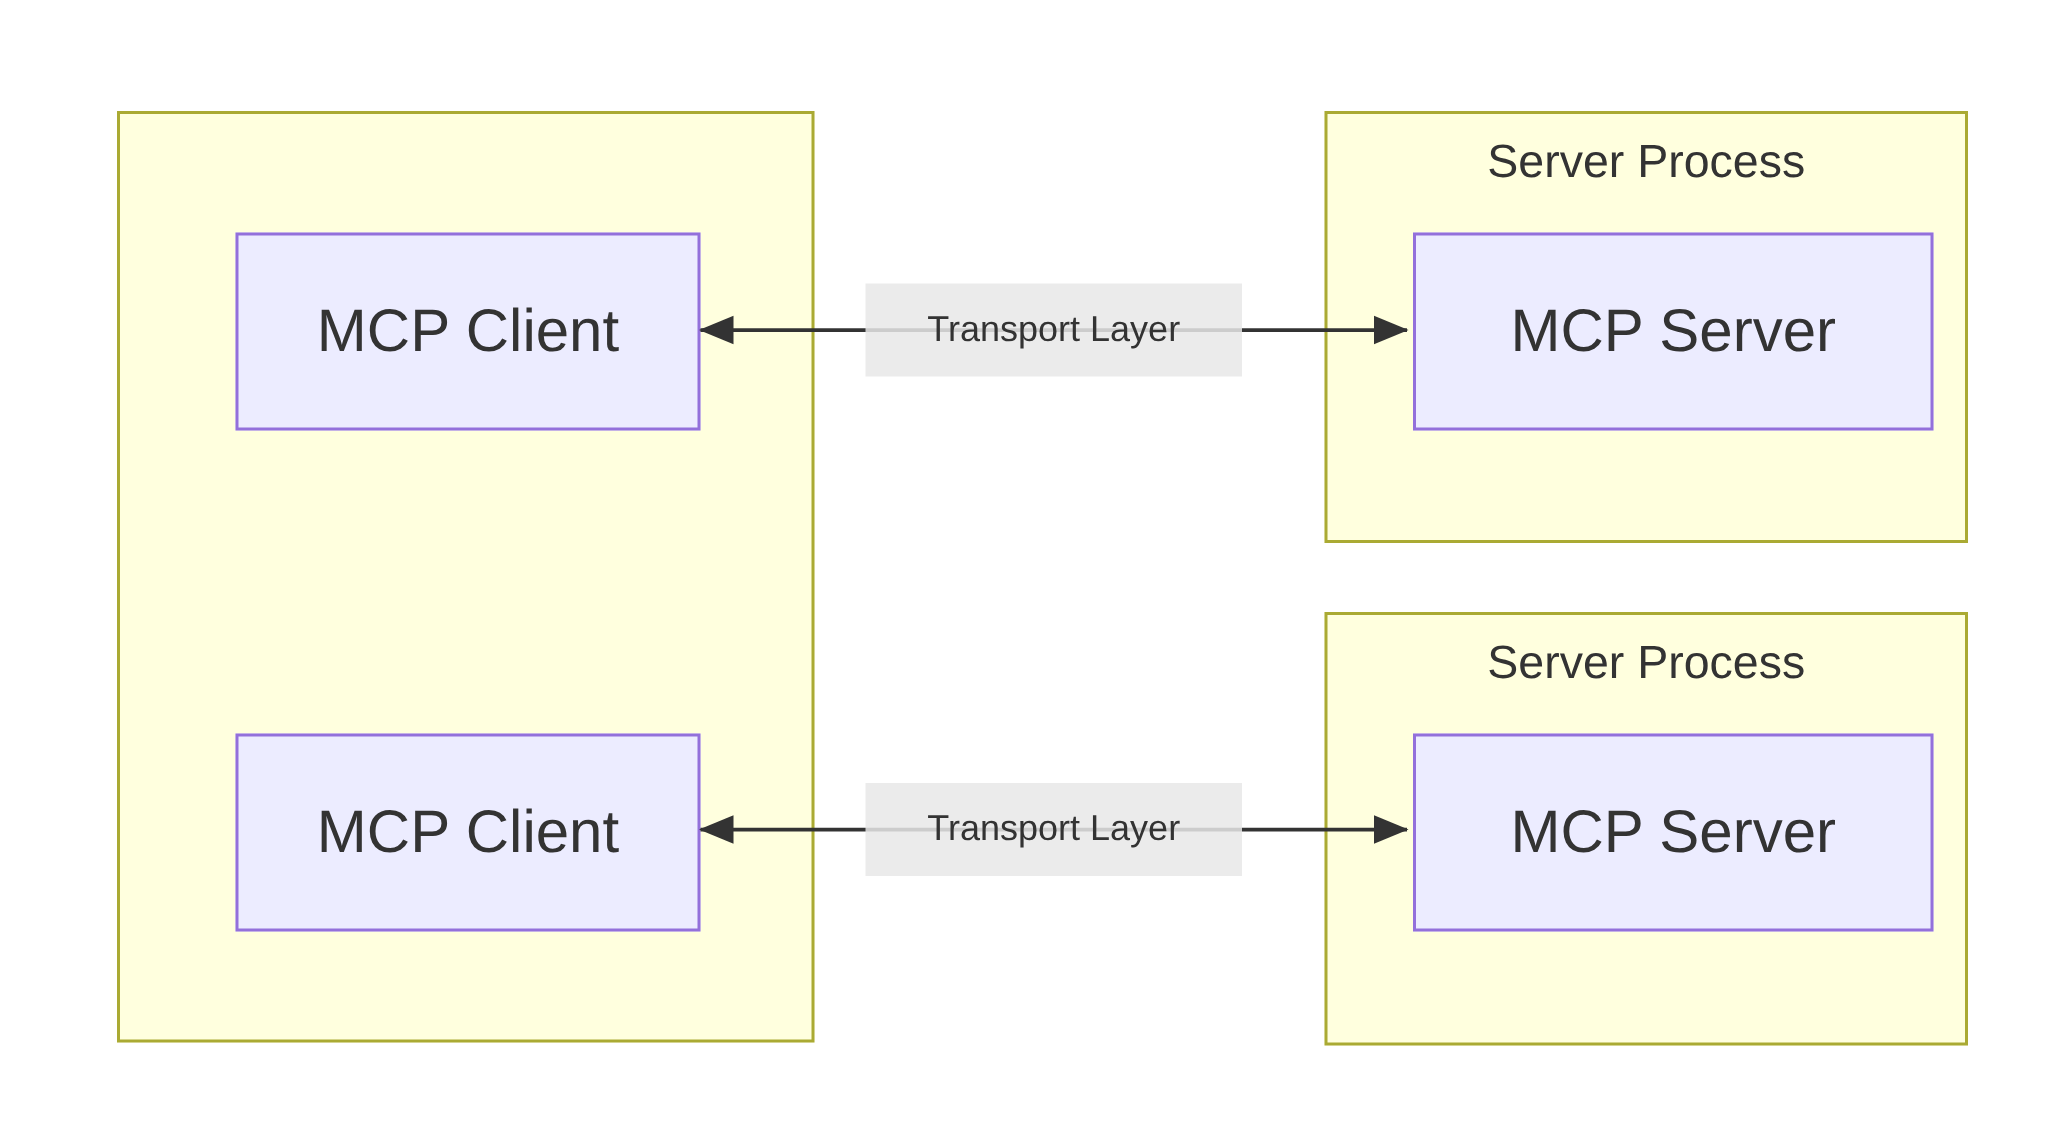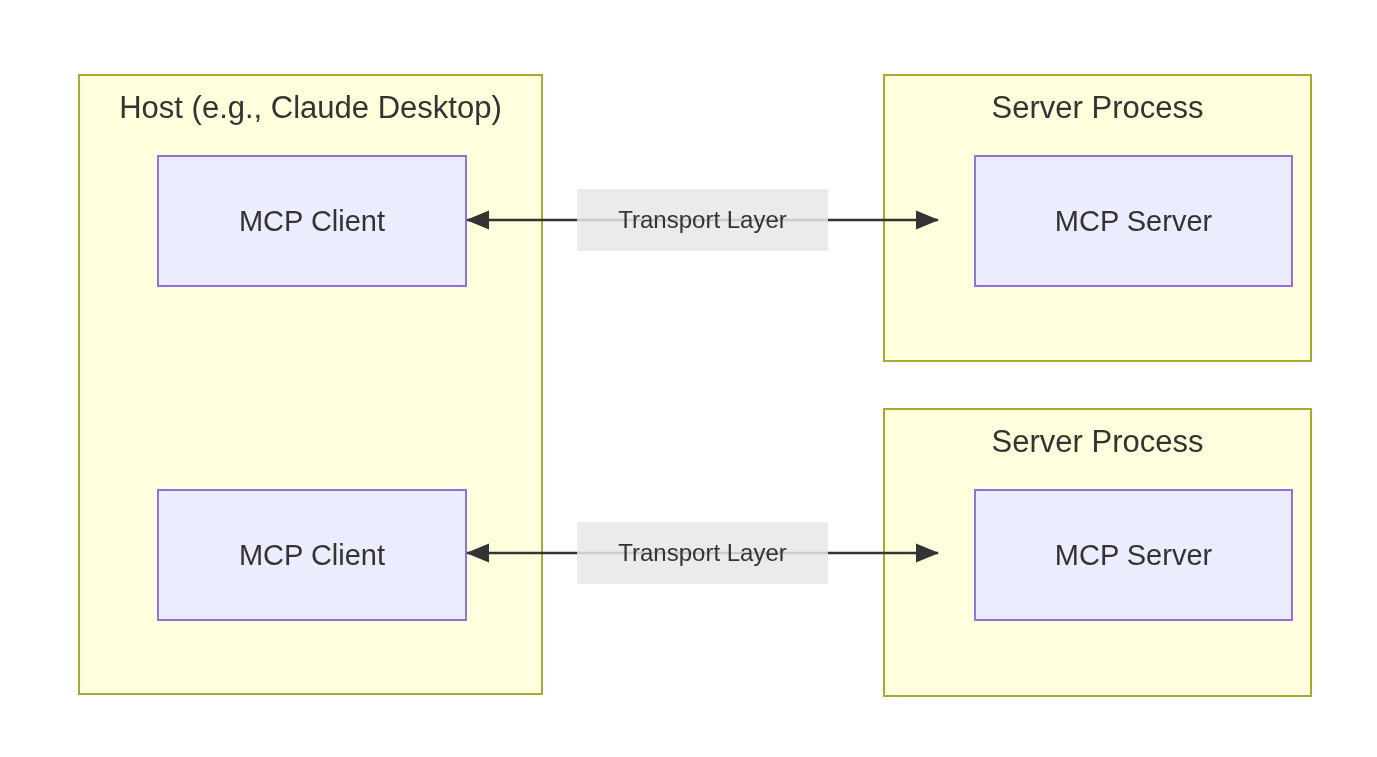--- a/index.html
+++ b/index.html
@@ -38,30 +38,30 @@
   .node {
     position: absolute;
     box-sizing: border-box;
     background: #ececff;
     border: 2px solid #9370db;
     display: flex;
     align-items: center;
     justify-content: center;
   }
   .node-label {
-    font-size: 29px;
+    font-size: 40px;
     color: #333333;
     white-space: nowrap;
   }
   .host-cluster    { left: 78px;  top: 74px;  width: 465px; height: 621px; }
   .client-node-1   { left: 77px;  top: 79px;  width: 310px; height: 132px; }
   .client-node-2   { left: 77px;  top: 413px; width: 310px; height: 132px; }
   .server-cluster-1{ left: 883px; top: 74px;  width: 429px; height: 288px; }
   .server-cluster-2{ left: 883px; top: 408px; width: 429px; height: 289px; }
-  .server-node     { left: 57px;  top: 79px;  width: 319px; height: 132px; margin-left: 32px; }
+  .server-node     { left: 57px;  top: 79px;  width: 347px; height: 132px; }
   .edges-layer {
     position: absolute;
     left: 0; top: 0;
     width: 1377px; height: 757px;
     z-index: 2;
     pointer-events: none;
   }
   .edge-label {
     position: absolute;
     box-sizing: border-box;
@@ -78,21 +78,20 @@
   }
   .edge-label-1 { left: 577px; top: 189px; }
   .edge-label-2 { left: 577px; top: 522px; }
 </style>
 </head>
 <body>
 
 <div class="canvas">
 
   <div class="cluster host-cluster">
-    <div class="cluster-title">Host (e.g., Claude Desktop)</div>
     <div class="node client-node-1">
       <span class="node-label">MCP Client</span>
     </div>
     <div class="node client-node-2">
       <span class="node-label">MCP Client</span>
     </div>
   </div>
 
   <div class="cluster server-cluster-1">
     <div class="cluster-title">Server Process</div>

